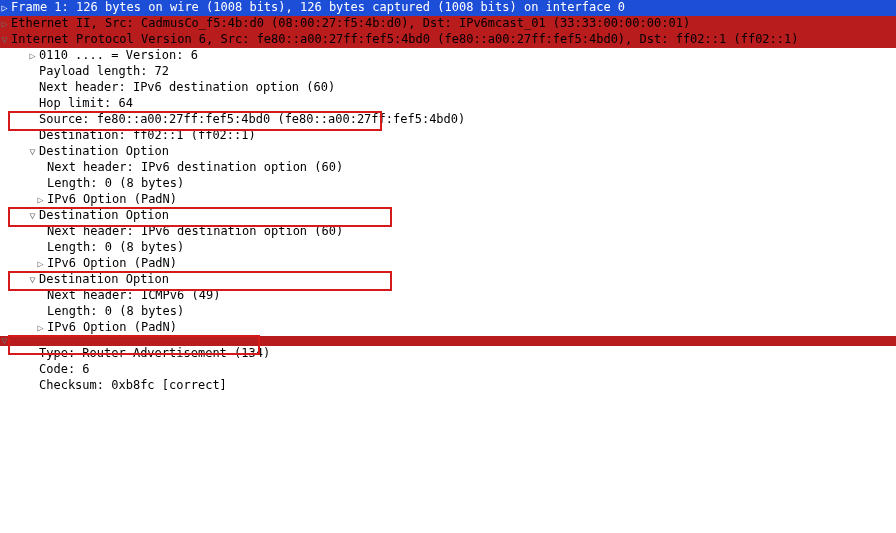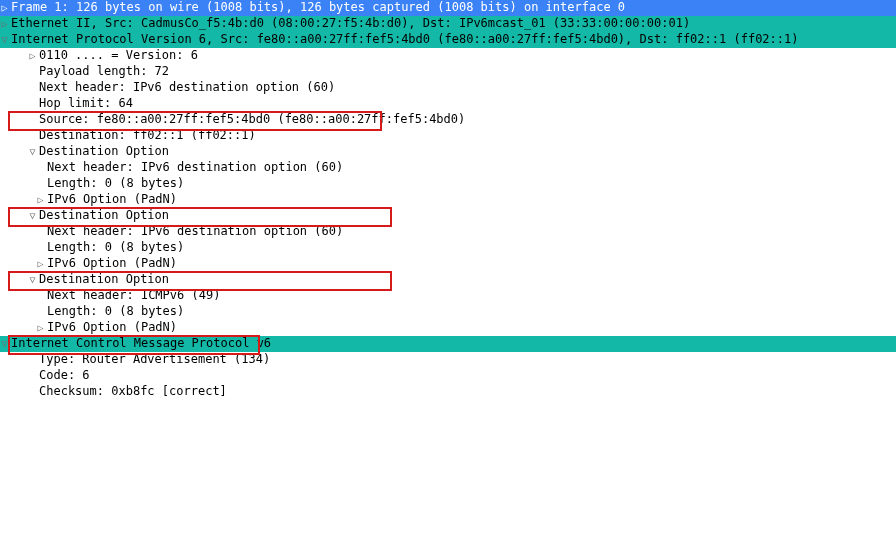--- a/index.html
+++ b/index.html
@@ -14,25 +14,25 @@
     overflow: hidden;
   }
   .row {
     display: flex;
     align-items: center;
     white-space: pre;
     line-height: 1.333;
     padding: 0;
   }
   .header-row {
-    background: #3b82f6;
+    background: #1d4ed8;
     color: #ffffff;
   }
   .subheader-row {
-    background: #14b8a6;
+    background: #b91c1c;
   }
   .tri {
     display: inline-block;
     width: 9px;
     text-align: center;
     font-size: 10px;
     margin-right: 2px;
     color: #6e6e6e;
     line-height: 1;
     position: relative;
@@ -144,21 +144,20 @@
     <span class="tri tri-none"></span>
     <span>Length: 0 (8 bytes)</span>
   </div>
   <div class="row indent2">
     <span class="tri tri-closed"></span>
     <span>IPv6 Option (PadN)</span>
   </div>
 
   <div class="row subheader-row">
     <span class="tri tri-open"></span>
-    <span>Internet Control Message Protocol v6</span>
   </div>
   <div class="row indent1">
     <span class="tri tri-none"></span>
     <span>Type: Router Advertisement (134)</span>
   </div>
   <div class="row indent1">
     <span class="tri tri-none"></span>
     <span>Code: 6</span>
   </div>
   <div class="row indent1">

